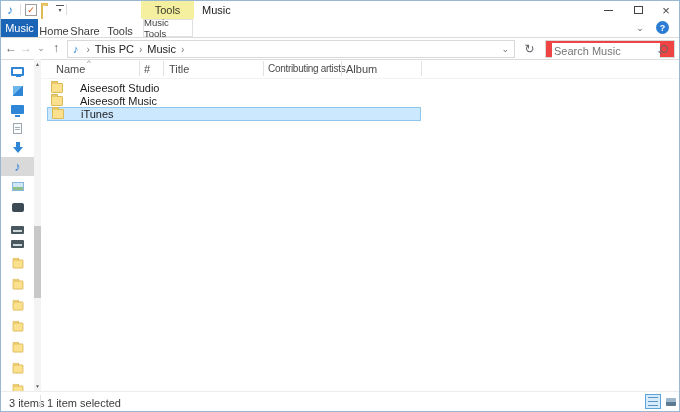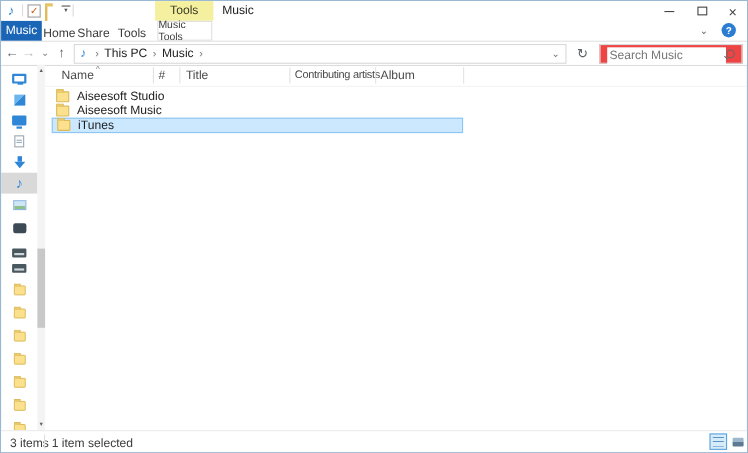--- a/index.html
+++ b/index.html
@@ -81,21 +81,21 @@
   .ficon-sm{transform:scale(.9);}
 
   
   .col-h{top:62px;font-size:11px;color:#4a4a4a;white-space:nowrap;}
   .col-h.small{font-size:10px;letter-spacing:-0.3px;}
   .sort-caret{left:86px;top:57px;font-size:8px;color:#888;}
   .col-div{top:60px;width:1px;height:15px;background:#e3e3e3;}
   .hdr-underline{left:40px;top:77px;width:640px;height:1px;background:#f3f3f3;}
   .row{left:46px;width:374px;height:13px;display:flex;align-items:center;box-sizing:border-box;}
   .row .ficon{margin-left:4px;flex:0 0 auto;}
-  .row .rname{margin-left:7px;font-size:11px;color:#1c1c1c;white-space:nowrap;}
+  .row .rname{margin-left:17px;font-size:11px;color:#1c1c1c;white-space:nowrap;}
   .row.sel{height:14px;background:#cce8ff;border:1px solid #8fc6f0;}
 
   
   .statusbar{left:0;top:390px;width:678px;height:21px;background:#fff;border-top:1px solid #ececec;}
   .status-txt{top:396px;font-size:11px;color:#3c3c3c;}
   .status-div{left:39px;top:394px;width:1px;height:13px;background:#e0e0e0;}
   .viewbtn{top:393px;width:16px;height:15px;box-sizing:border-box;}
   .viewbtn.sel{background:#d7ecfb;border:1px solid #5da4dc;}
   .vb-lines{width:10px;height:9px;background:repeating-linear-gradient(#5b93c4 0 1px,transparent 1px 4px);}
   .vb-thumb{width:10px;height:8px;background:linear-gradient(#9db8cd 50%,#5c7a92 50%);border-radius:1px;}

